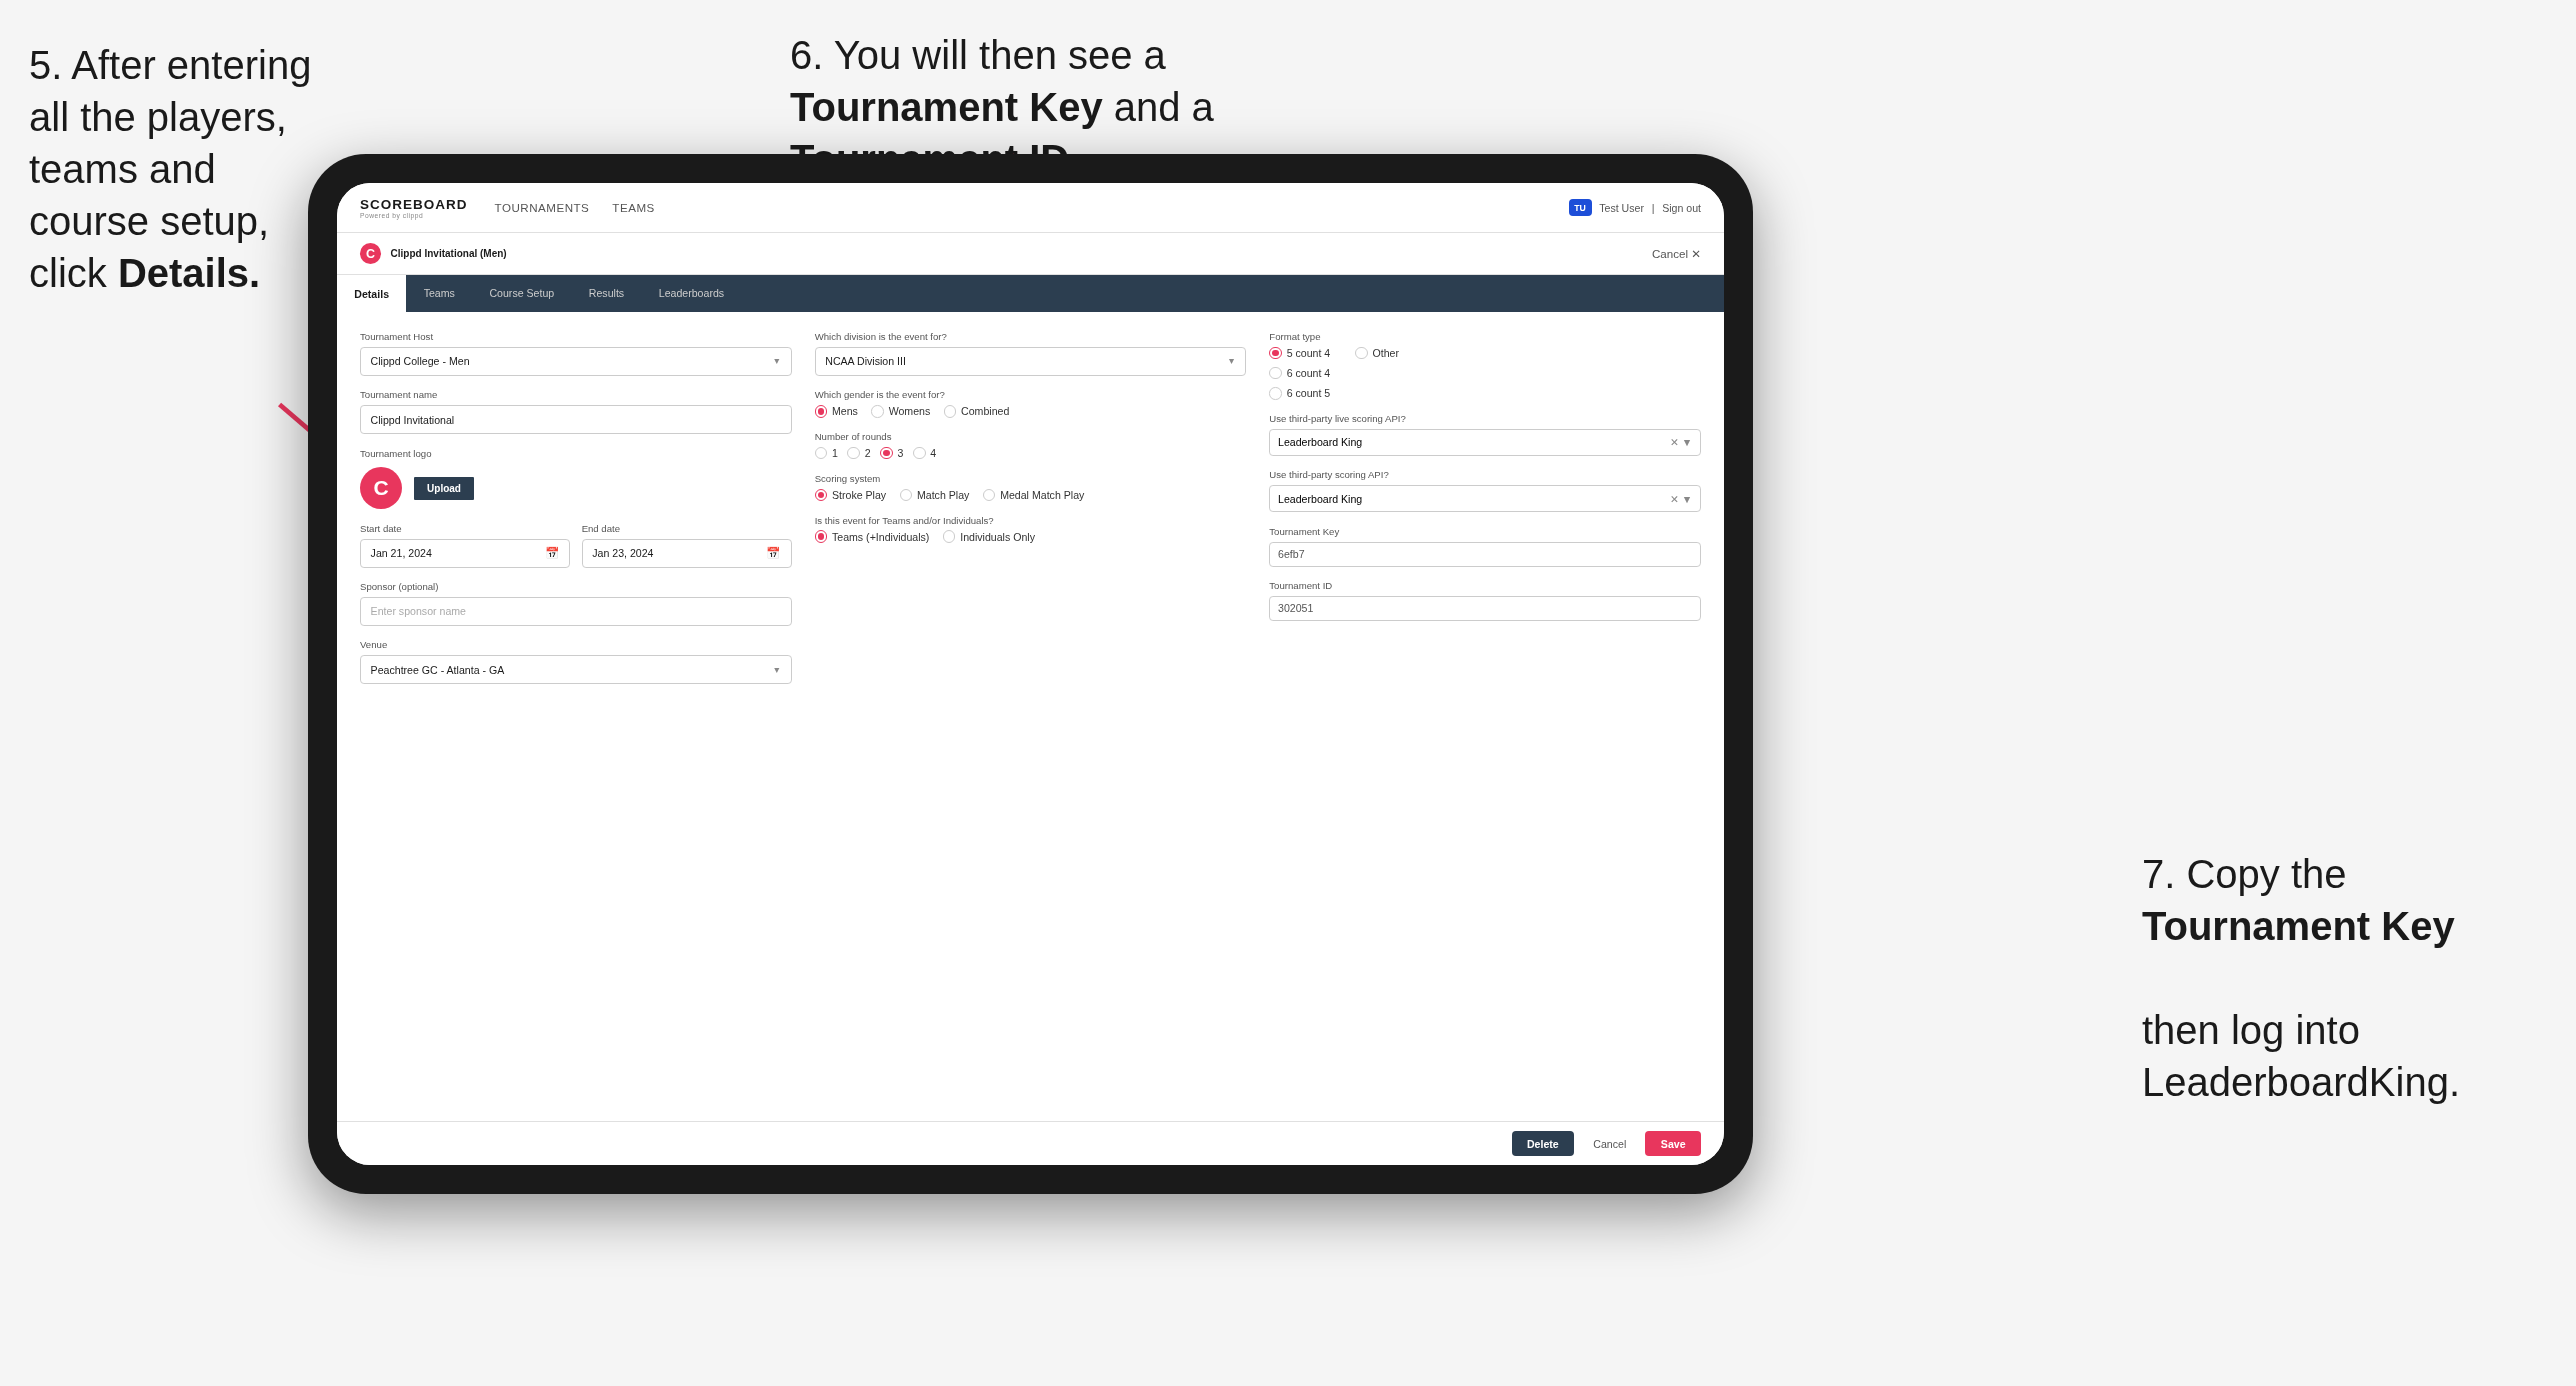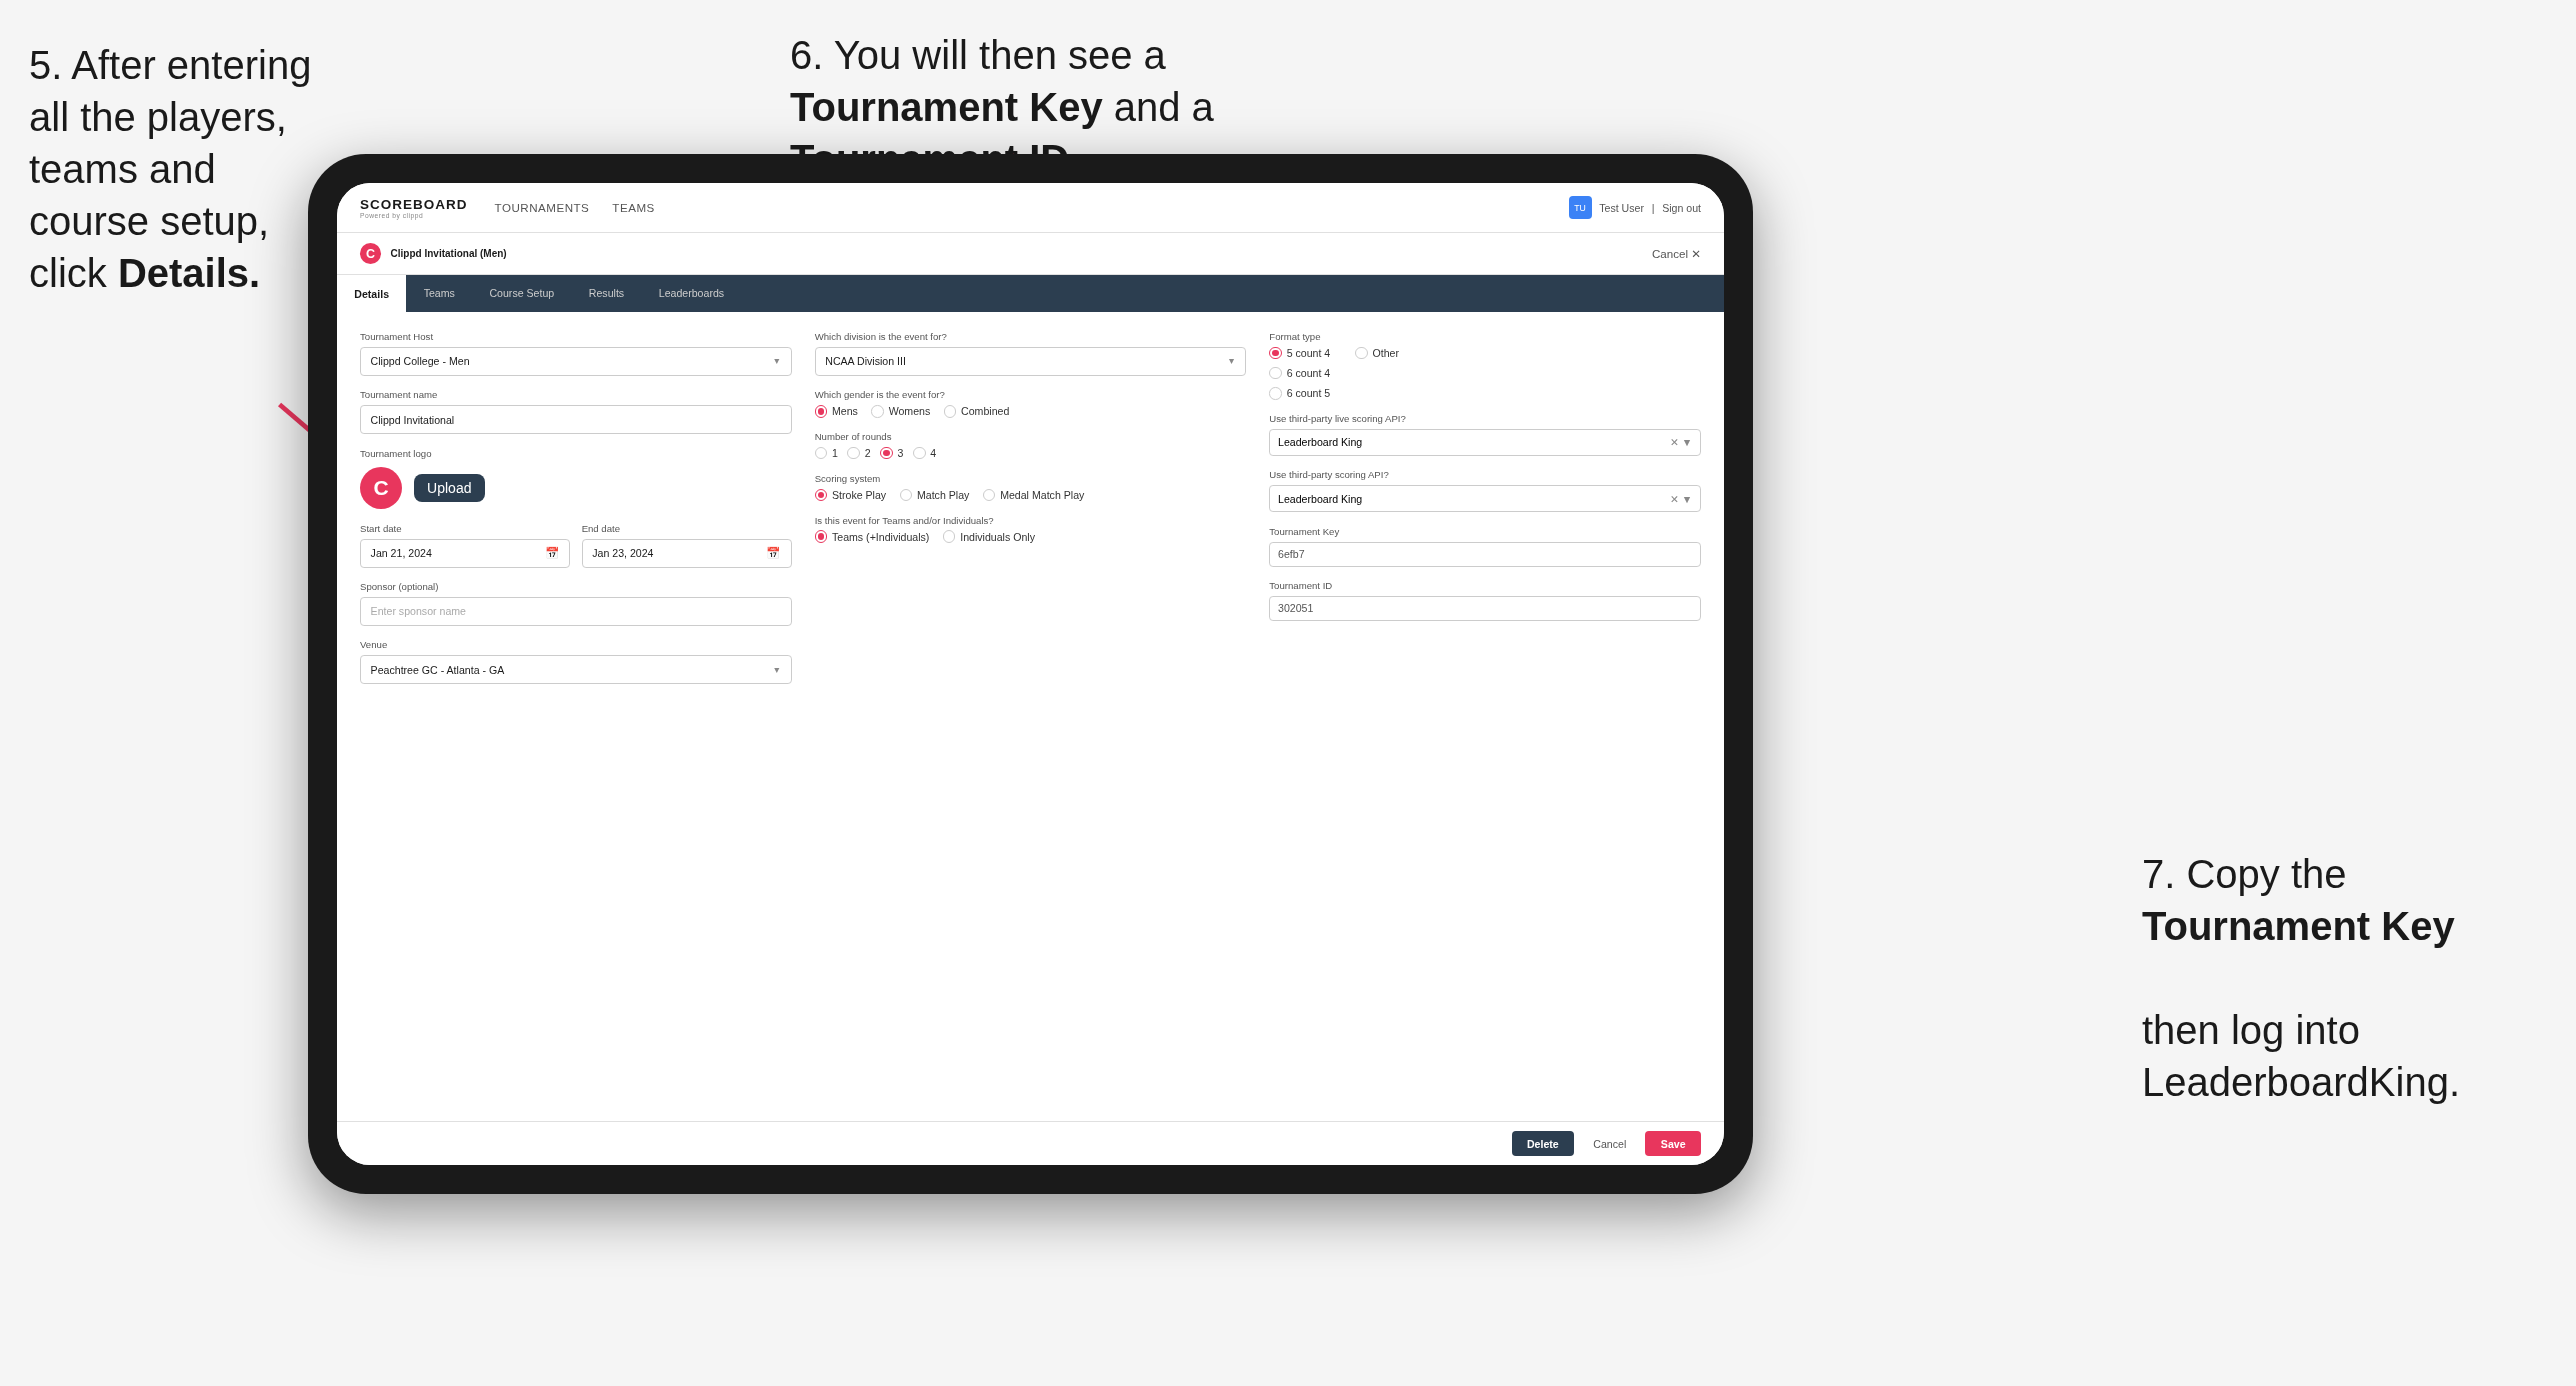--- a/index.html
+++ b/index.html
@@ -118,29 +118,29 @@
     .nav-right {
       display: flex;
       align-items: center;
       gap: 7.7px;
       font-size: 10.6px;
       color: #555;
     }
 
     .user-avatar {
       width: 23px;
-      height: 23px;
-      background: #3b82f6;
+      height: 17px;
+      background: #1d4ed8;
       border-radius: 3.9px;
       display: flex;
       align-items: center;
       justify-content: center;
       color: #fff;
       font-size: 8.7px;
-      font-weight: 400;
+      font-weight: 700;
     }
 
     
     .page-header {
       background: #fff;
       height: 42px;
       display: flex;
       align-items: center;
       padding: 0 23px;
       border-bottom: 1px solid #e0e0e0;
@@ -275,25 +275,25 @@
       justify-content: center;
       color: #fff;
       font-size: 21px;
       font-weight: 800;
     }
 
     .upload-btn {
       background: #2c3e50;
       color: #fff;
       border: none;
-      border-radius: 8px;
+      border-radius: 1px;
       padding: 5.8px 13.5px;
-      font-size: 14px;
+      font-size: 10px;
       cursor: pointer;
-      font-weight: 400;
+      font-weight: 700;
     }
 
     
     .date-row {
       display: flex;
       gap: 11.6px;
     }
 
     .date-group {
       flex: 1;

